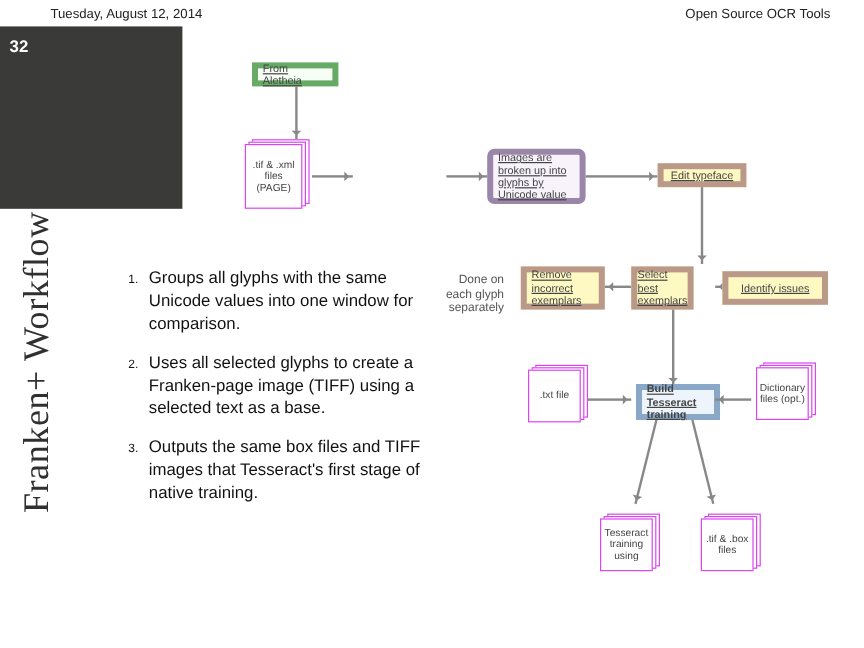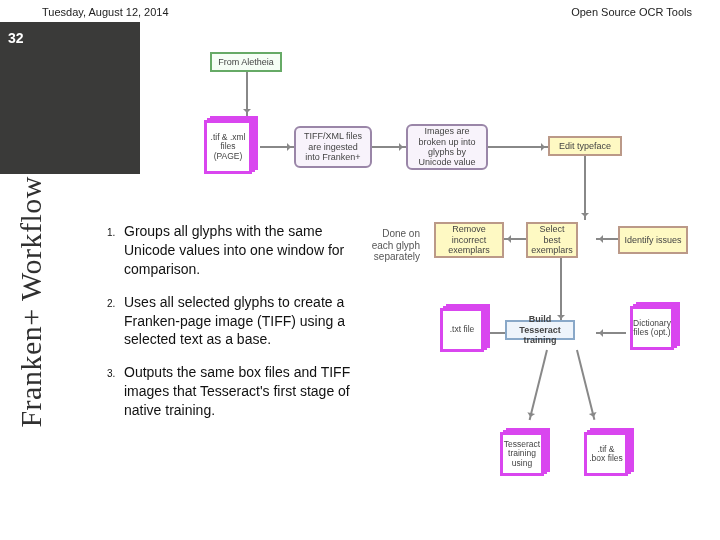--- a/index.html
+++ b/index.html
@@ -1,31 +1,31 @@
 <!DOCTYPE html>
 <html><head>
 <meta charset="utf-8">
 <style>
   * { box-sizing: border-box; margin: 0; padding: 0; }
   html, body { width: 720px; height: 540px; font-family: Arial, Helvetica, sans-serif; background: #fff; overflow: hidden; }
   .slide { position: relative; width: 720px; height: 540px; background: #fff; }
   .topbar { display: flex; justify-content: space-between; align-items: flex-end; padding: 6px 28px 4px 42px; font-size: 11px; color: #222; }
-  .dark-block { position: absolute; top: 22px; left: 0; width: 140px; height: 152px; background: #3a3a39; color: #fff; font-size: 14px; font-weight: bold; padding: 8px 6px 6px 8px; }
+  .dark-block { position: absolute; top: 22px; left: 0; width: 152px; height: 152px; background: #3a3a39; color: #fff; font-size: 14px; font-weight: bold; padding: 8px 6px 6px 8px; }
   .vtitle { position: absolute; top: 176px; left: 14px; font-family: Georgia, "Times New Roman", serif; font-size: 30px; color: #303030; letter-spacing: .5px; writing-mode: vertical-rl; text-orientation: mixed; transform: rotate(180deg); white-space: nowrap; }
   .bullets { position: absolute; top: 222px; left: 98px; width: 260px; font-size: 14px; color: #111; }
   .bullets li { margin-bottom: 14px; line-height: 1.35; list-style: decimal; margin-left: 20px; padding-left: 6px; }
   .bullets li::marker { font-size: 10px; }
   .diagram { position: absolute; top: 48px; left: 150px; width: 570px; height: 490px; }
-  .box { position: absolute; border: 2px solid #b91c1c; font-size: 9px; text-align: center; display: flex; align-items: center; justify-content: center; padding: 3px 4px; background: #fff; color: #444; line-height: 1.15; }
+  .box { position: absolute; border: 5px solid #b91c1c; font-size: 9px; display: flex; align-items: center; justify-content: center; padding: 3px 4px; background: #fff; color: #444; line-height: 1.15; text-decoration: underline; }
   .box.top { border-color: #6a6; background: #f6fef6; }
   .box.decision { border-radius: 6px; background: #f8f3fb; border-color: #9a86a8; }
   .box.redish { background: #fef9c3; border-color: #b98; }
   .box.blueish { background: #eef4fb; border-color: #89a8c8; }
   .stack { position: absolute; }
-  .stack .sheet { position: absolute; width: 48px; height: 54px; border: 3px solid #d946ef; background: #fff; }
+  .stack .sheet { position: absolute; width: 48px; height: 54px; border: 1px solid #d946ef; background: #fff; }
   .stack .sheet:nth-child(1){ left:6px; top:-4px; }
   .stack .sheet:nth-child(2){ left:3px; top:-2px; }
   .stack .sheet:nth-child(3){ left:0; top:0; display:flex; align-items:center; justify-content:center; font-size:8.5px; text-align:center; padding:2px; color:#444; line-height:1.1; }
   .stack-sm .sheet { width: 44px; height: 44px; }
   .sidecap { position:absolute; font-size:10px; color:#555; width:58px; text-align:right; line-height:1.15; }
   .arrow { position:absolute; background:#888; }
   .arrow.v { width:1.5px; }
   .arrow.h { height:1.5px; }
   .arrow.v::after { content:""; position:absolute; left:-3px; bottom:-1px; border:4px solid transparent; border-top-color:#888; }
   .arrow.h::after { content:""; position:absolute; right:-1px; top:-3px; border:4px solid transparent; border-left-color:#888; }
@@ -56,44 +56,43 @@
 
     <div class="box top" style="left:60px; top:4px; width:72px; height:20px;">From Aletheia</div>
     <div class="arrow v" style="left:96px; top:24px; height:44px;"></div>
 
     <div class="stack" style="left:54px; top:72px;">
       <div class="sheet"></div>
         <div class="sheet"></div>
         <div class="sheet">.tif &amp; .xml files (PAGE)</div>
     </div>
     <div class="arrow h" style="left:110px; top:98px; width:34px;"></div>
-    <div class="box decision" style="left:144px; top:78px; width:78px; height:42px;">TIFF/XML files are ingested into Franken+</div>
     <div class="arrow h" style="left:222px; top:98px; width:34px;"></div>
     <div class="box decision" style="left:256px; top:76px; width:82px; height:46px;">Images are broken up into glyphs by Unicode value</div>
     <div class="arrow h" style="left:338px; top:98px; width:60px;"></div>
     <div class="box redish" style="left:398px; top:88px; width:74px; height:20px;">Edit typeface</div>
     <div class="arrow v" style="left:434px; top:108px; height:64px;"></div>
 
     <div class="sidecap" style="left:212px; top:180px;">Done on each glyph separately</div>
 
     <div class="box redish" style="left:284px; top:174px; width:70px; height:36px;">Remove incorrect exemplars</div>
     <div class="arrow h rev" style="left:354px; top:190px; width:22px;"></div>
     <div class="box redish" style="left:376px; top:174px; width:52px; height:36px;">Select best exemplars</div>
     <div class="arrow h rev" style="left:446px; top:190px; width:22px;"></div>
-    <div class="box redish" style="left:468px; top:178px; width:70px; height:28px;">Identify issues</div>
+    <div class="box redish" style="left:452px; top:178px; width:88px; height:28px;">Identify issues</div>
 
     <div class="arrow v" style="left:410px; top:210px; height:64px;"></div>
 
     <div class="stack stack-sm" style="left:290px; top:260px;">
       <div class="sheet"></div>
         <div class="sheet"></div>
         <div class="sheet">.txt file</div>
     </div>
     <div class="arrow h" style="left:340px; top:284px; width:36px;"></div>
-    <div class="box blueish" style="left:355px; top:272px; width:70px; height:20px; font-weight:bold;">Build Tesseract training</div>
+    <div class="box blueish" style="left:380px; top:272px; width:70px; height:30px; font-weight:bold;">Build Tesseract training</div>
     <div class="arrow h rev" style="left:446px; top:284px; width:30px;"></div>
     <div class="stack stack-sm" style="left:480px; top:258px;">
       <div class="sheet"></div>
         <div class="sheet"></div>
         <div class="sheet">Dictionary files (opt.)</div>
     </div>
 
     <div class="arrow v" style="left:396px; top:302px; height:72px; transform:rotate(14deg); transform-origin:top;"></div>
     <div class="arrow v" style="left:426px; top:302px; height:72px; transform:rotate(-14deg); transform-origin:top;"></div>
     <div class="stack stack-sm" style="left:350px; top:384px;">

